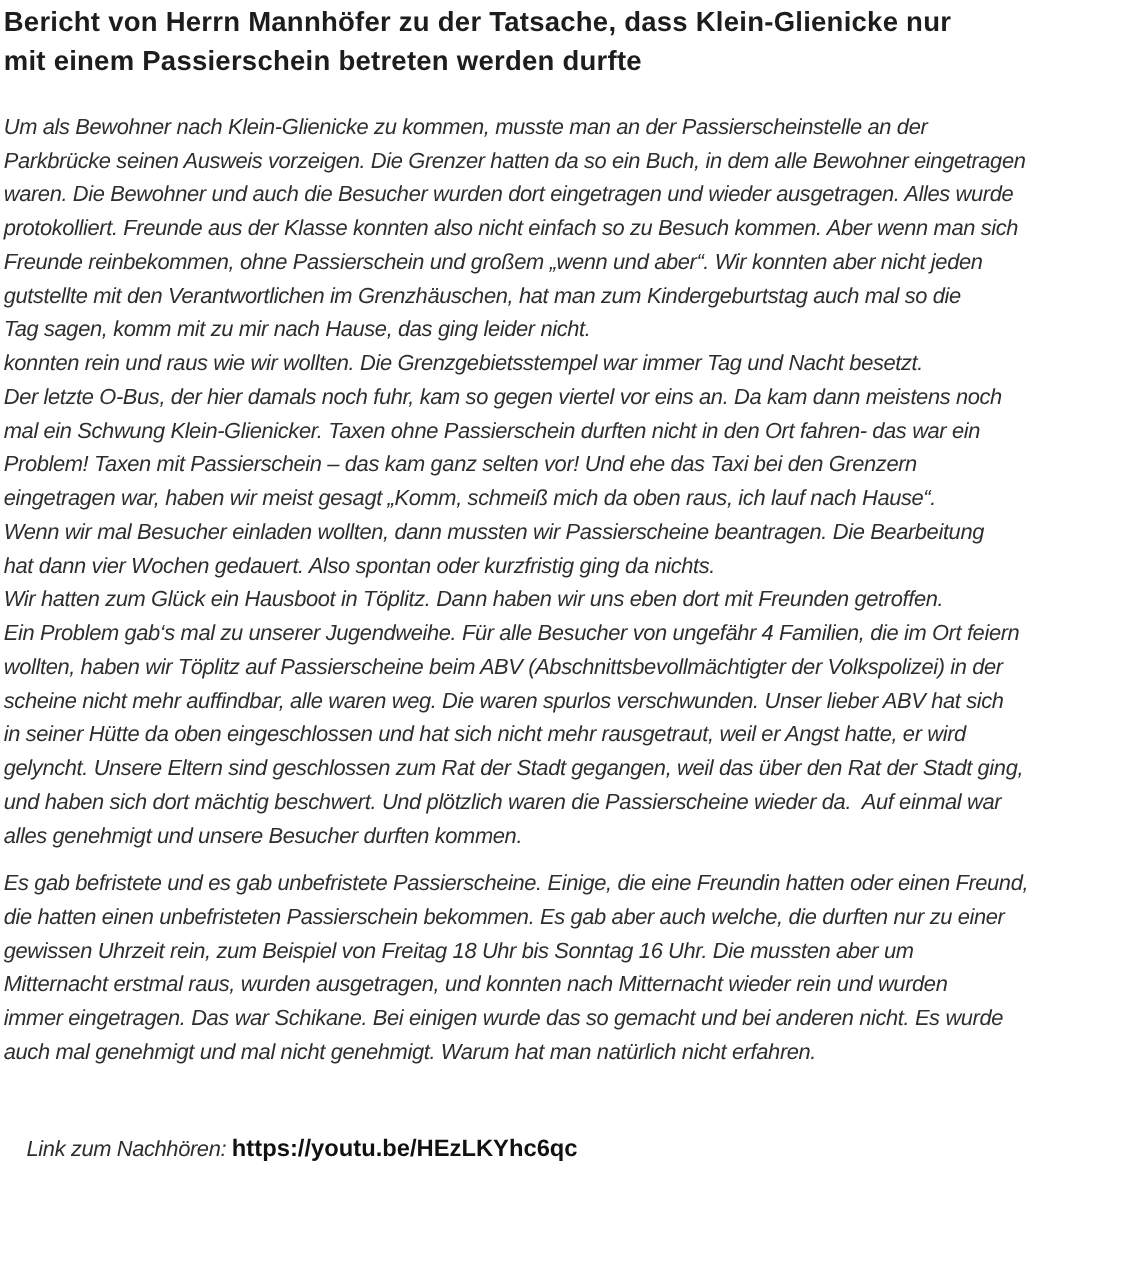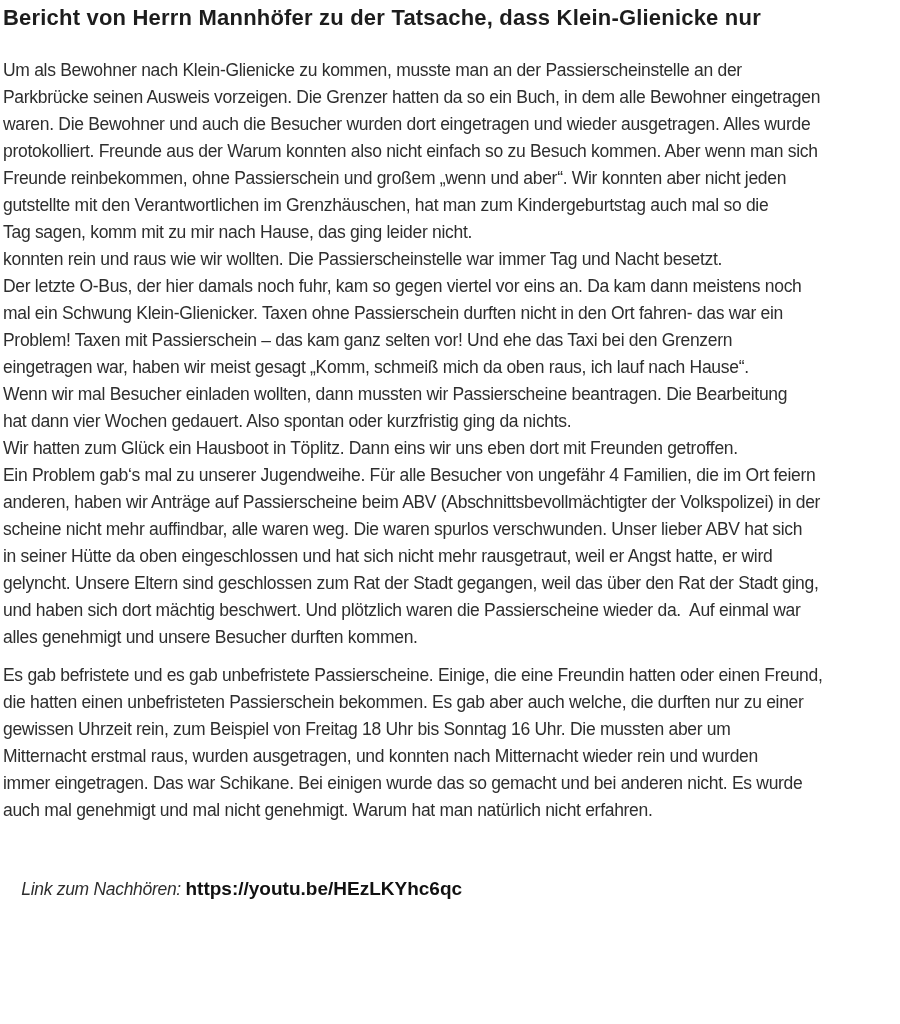--- a/index.html
+++ b/index.html
@@ -16,20 +16,21 @@
   .doc-title {
     font-weight: bold;
     font-style: normal;
     font-size: 22px;
     line-height: 31px;
     letter-spacing: 0.2px;
     color: #1d1d1d;
   }
   .doc-title .line { white-space: pre; }
   .body-block {
+    font-style: italic;
     font-size: 17.5px;
     letter-spacing: -0.3px;
     color: #2e2e2e;
   }
   .para { margin-top: 0; }
   .para-1 { margin-top: 24px; }
   .para-2 { margin-top: 11px; }
   .para .line {
     white-space: pre;
     line-height: 27px;
@@ -55,41 +56,42 @@
     text-decoration: none;
   }
 </style>
 </head>
 <body>
 
 <div class="page">
 
   <h1 class="doc-title">
       <div class="line">Bericht von Herrn Mannhöfer zu der Tatsache, dass Klein-Glienicke nur</div>
+      <div class="line">mit einem Passierschein betreten werden durfte</div>
     </h1>
 
   <div class="body-block">
     <div class="para para-1">
         <div class="line">Um als Bewohner nach Klein-Glienicke zu kommen, musste man an der Passierscheinstelle an der</div>
         <div class="line">Parkbrücke seinen Ausweis vorzeigen. Die Grenzer hatten da so ein Buch, in dem alle Bewohner eingetragen</div>
         <div class="line">waren. Die Bewohner und auch die Besucher wurden dort eingetragen und wieder ausgetragen. Alles wurde</div>
-        <div class="line">protokolliert. Freunde aus der Warum konnten also nicht einfach so zu Besuch kommen. Aber wenn man sich</div>
+        <div class="line">protokolliert. Freunde aus der Klasse konnten also nicht einfach so zu Besuch kommen. Aber wenn man sich</div>
         <div class="line">Freunde reinbekommen, ohne Passierschein und großem „wenn und aber“. Wir konnten aber nicht jeden</div>
         <div class="line">gutstellte mit den Verantwortlichen im Grenzhäuschen, hat man zum Kindergeburtstag auch mal so die</div>
         <div class="line">Tag sagen, komm mit zu mir nach Hause, das ging leider nicht.</div>
-        <div class="line">konnten rein und raus wie wir wollten. Die Passierscheinstelle war immer Tag und Nacht besetzt.</div>
+        <div class="line">konnten rein und raus wie wir wollten. Die Grenzgebietsstempel war immer Tag und Nacht besetzt.</div>
         <div class="line">Der letzte O-Bus, der hier damals noch fuhr, kam so gegen viertel vor eins an. Da kam dann meistens noch</div>
         <div class="line">mal ein Schwung Klein-Glienicker. Taxen ohne Passierschein durften nicht in den Ort fahren- das war ein</div>
         <div class="line">Problem! Taxen mit Passierschein – das kam ganz selten vor! Und ehe das Taxi bei den Grenzern</div>
         <div class="line">eingetragen war, haben wir meist gesagt „Komm, schmeiß mich da oben raus, ich lauf nach Hause“.</div>
         <div class="line">Wenn wir mal Besucher einladen wollten, dann mussten wir Passierscheine beantragen. Die Bearbeitung</div>
         <div class="line">hat dann vier Wochen gedauert. Also spontan oder kurzfristig ging da nichts.</div>
-        <div class="line">Wir hatten zum Glück ein Hausboot in Töplitz. Dann eins wir uns eben dort mit Freunden getroffen.</div>
+        <div class="line">Wir hatten zum Glück ein Hausboot in Töplitz. Dann haben wir uns eben dort mit Freunden getroffen.</div>
         <div class="line">Ein Problem gab‘s mal zu unserer Jugendweihe. Für alle Besucher von ungefähr 4 Familien, die im Ort feiern</div>
-        <div class="line">anderen, haben wir Anträge auf Passierscheine beim ABV (Abschnittsbevollmächtigter der Volkspolizei) in der</div>
+        <div class="line">wollten, haben wir Töplitz auf Passierscheine beim ABV (Abschnittsbevollmächtigter der Volkspolizei) in der</div>
         <div class="line">scheine nicht mehr auffindbar, alle waren weg. Die waren spurlos verschwunden. Unser lieber ABV hat sich</div>
         <div class="line">in seiner Hütte da oben eingeschlossen und hat sich nicht mehr rausgetraut, weil er Angst hatte, er wird</div>
         <div class="line">gelyncht. Unsere Eltern sind geschlossen zum Rat der Stadt gegangen, weil das über den Rat der Stadt ging,</div>
         <div class="line">und haben sich dort mächtig beschwert. Und plötzlich waren die Passierscheine wieder da.  Auf einmal war</div>
         <div class="line">alles genehmigt und unsere Besucher durften kommen.</div>
       </div>
     <div class="para para-2">
         <div class="line">Es gab befristete und es gab unbefristete Passierscheine. Einige, die eine Freundin hatten oder einen Freund,</div>
         <div class="line">die hatten einen unbefristeten Passierschein bekommen. Es gab aber auch welche, die durften nur zu einer</div>
         <div class="line">gewissen Uhrzeit rein, zum Beispiel von Freitag 18 Uhr bis Sonntag 16 Uhr. Die mussten aber um</div>

